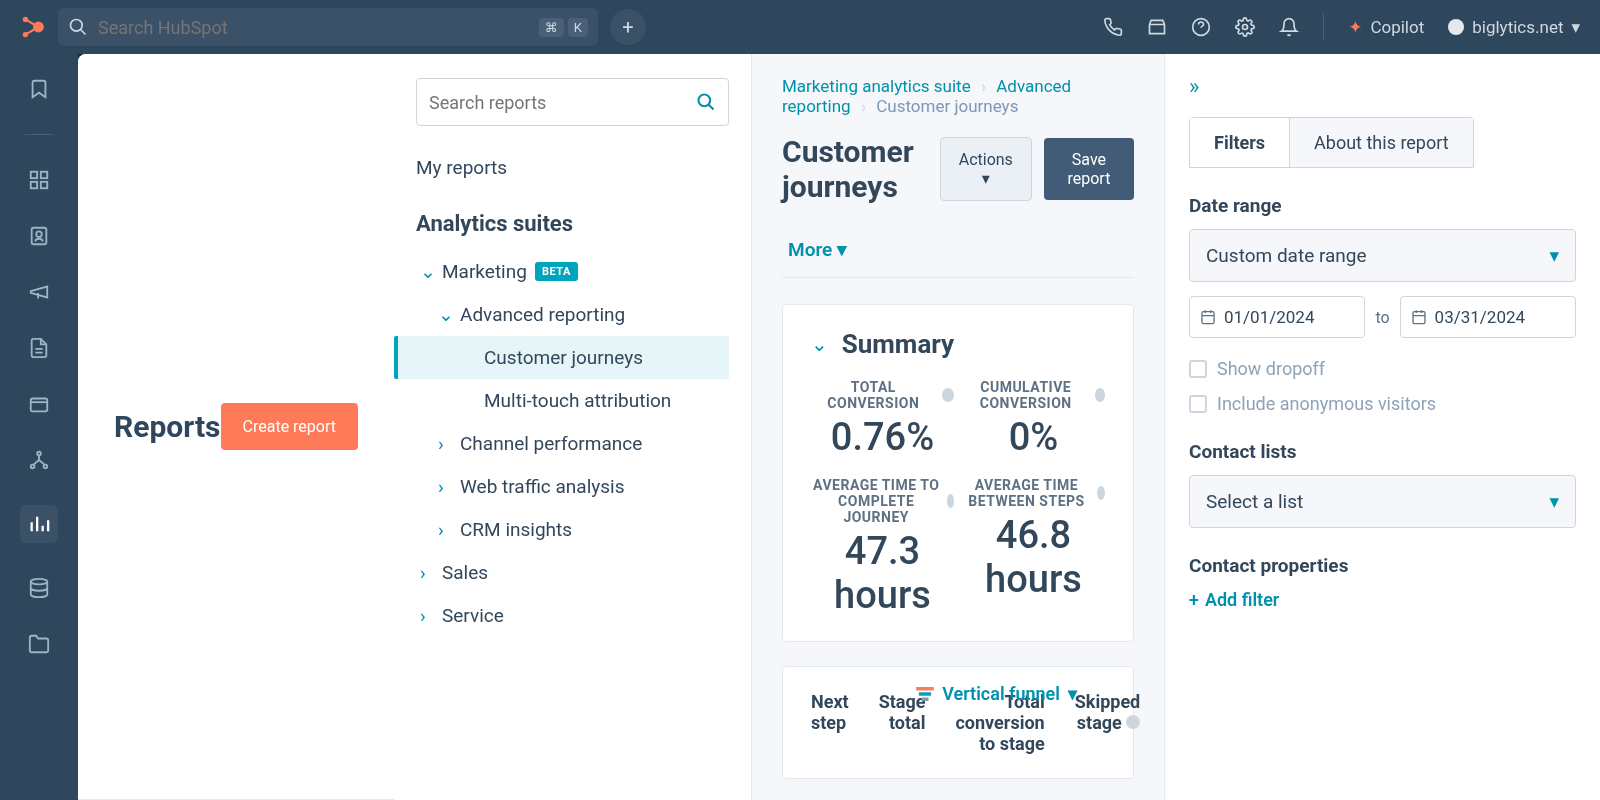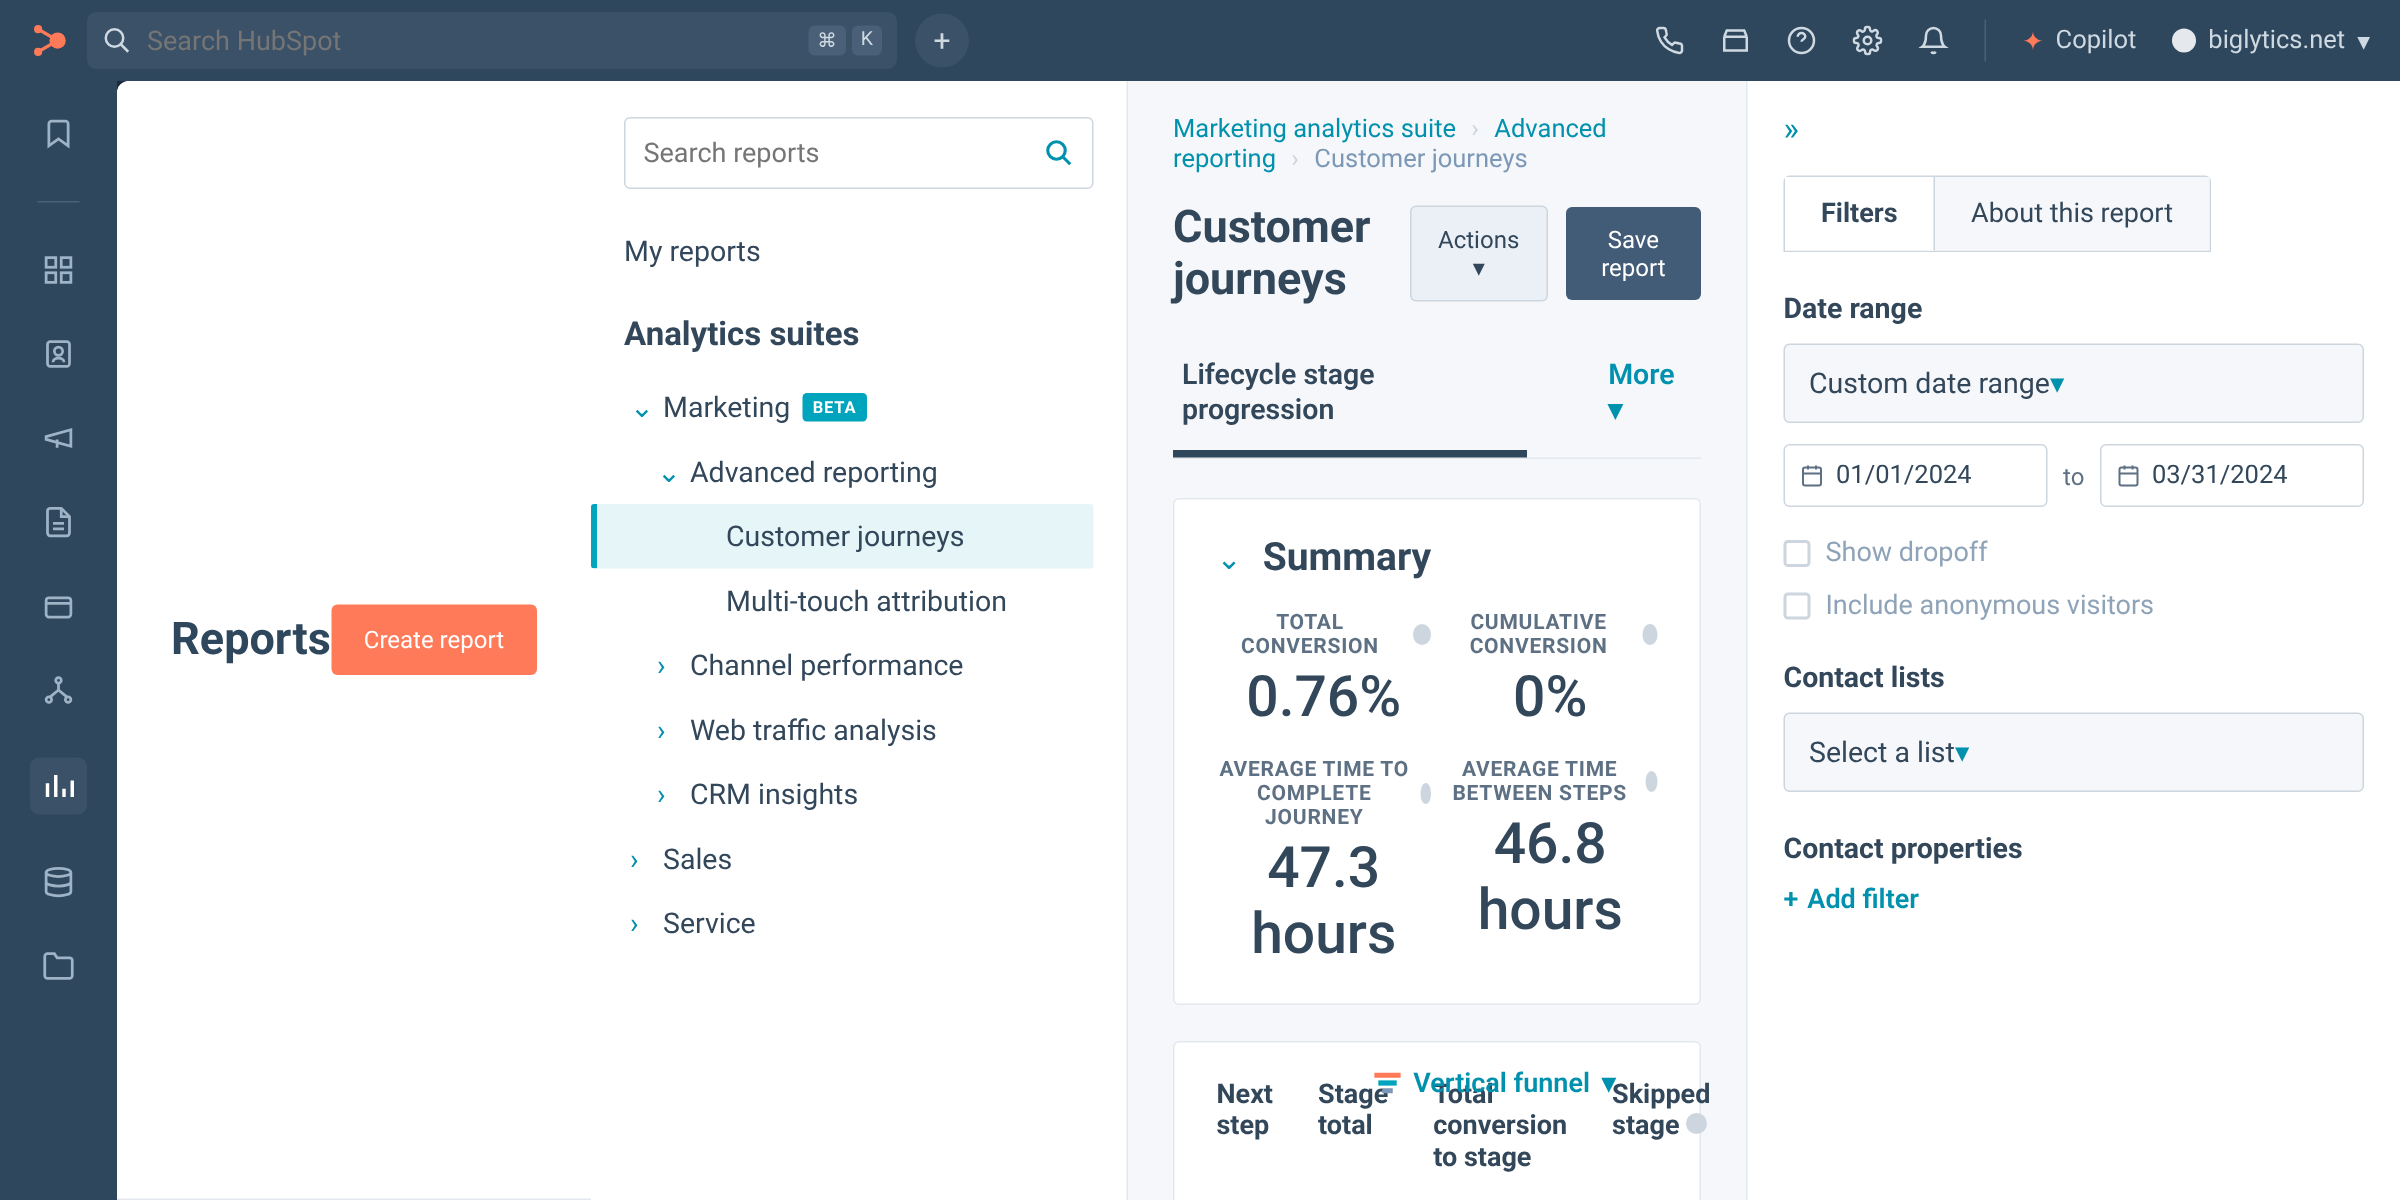--- a/index.html
+++ b/index.html
@@ -61,33 +61,33 @@
 .card { background: #fff; border: 1px solid #e3e8ee; border-radius: 4px; padding: 24px 28px; margin-bottom: 24px; }
 .summary-head { display: flex; align-items: center; gap: 14px; margin-bottom: 20px; }
 .summary-head .chev2 { color: #0091ae; font-size: 20px; }
 .summary-head h3 { font-size: 26px; font-weight: 700; color: #33475b; }
 .metrics { display: grid; grid-template-columns: 1fr 1fr; gap: 18px 8px; text-align: center; }
 .metric-label { font-size: 14px; font-weight: 700; letter-spacing: 0.5px; color: #5e7083; display: flex; align-items: center; justify-content: center; gap: 6px; }
 .metric-value { font-size: 38px; font-weight: 500; color: #33475b; margin-top: 4px; }
 .info { width: 14px; height: 14px; border-radius: 50%; background: #cdd6df; display: inline-block; }
 
 .funnel-top { display: flex; align-items: flex-start; gap: 30px; }
-.fcol { font-size: 18px; font-weight: 700; color: #33475b; text-align: left; }
+.fcol { font-size: 18px; font-weight: 700; color: #33475b; text-align: right; }
 .funnel-selector { margin-left: auto; display: flex; align-items: center; gap: 8px; color: #0091ae; font-size: 18px; font-weight: 600; cursor: pointer; }
 .funnel-icon { width: 18px; height: 14px; }
 
 .rightpanel { width: 436px; background: #fff; border-left: 1px solid #e3e8ee; padding: 20px 24px; overflow: auto; }
 .collapse { color: #0091ae; font-size: 22px; margin-bottom: 18px; cursor: pointer; }
 .rtabs { display: flex; border: 1px solid #cdd6df; border-radius: 4px 4px 0 0; margin-bottom: 26px; width: fit-content; }
 .rtab { padding: 14px 24px; font-size: 18px; color: #33475b; cursor: pointer; border-right: 1px solid #cdd6df; }
 .rtab:last-child { border-right: none; }
 .rtab.active { font-weight: 700; background: #fff; }
 .rtab:not(.active) { background: #f5f7fa; }
 .flabel { font-size: 19px; font-weight: 700; color: #33475b; margin-bottom: 12px; }
-.select { width: 100%; border: 1px solid #cdd6df; border-radius: 4px; padding: 14px 16px; font-size: 19px; color: #33475b; background: #f5f7fa; display: flex; align-items: center; justify-content: flex-start; cursor: pointer; margin-bottom: 14px; }
+.select { width: 100%; border: 1px solid #cdd6df; border-radius: 4px; padding: 14px 16px; font-size: 19px; color: #33475b; background: #f5f7fa; display: flex; align-items: center; justify-content: space-between; cursor: pointer; margin-bottom: 14px; }
 .daterow { display: flex; align-items: center; gap: 10px; margin-bottom: 20px; }
 .dateinput { flex: 1; border: 1px solid #cdd6df; border-radius: 4px; padding: 10px 10px; font-size: 17px; color: #33475b; display: flex; align-items: center; gap: 8px; }
 .to { color: #5e7083; font-size: 16px; }
 .checkrow { display: flex; align-items: center; gap: 10px; color: #8fa3b8; font-size: 18px; margin-bottom: 14px; cursor: pointer; }
 .checkbox { width: 18px; height: 18px; border: 2px solid #cdd6df; border-radius: 3px; }
 .addfilter { color: #0091ae; font-size: 18px; font-weight: 600; cursor: pointer; display: flex; align-items: center; gap: 6px; margin-top: 8px; }
 .section-gap { margin-top: 26px; }
 </style>
 </head>
 <body>
@@ -250,21 +250,20 @@
           <a>Advanced reporting</a>
           <span class="sep">›</span>
           <span>Customer journeys</span>
         </div>
         <div class="titlebar">
           <h2>Customer journeys</h2>
           <button class="actions-btn"><span>Actions</span> ▾</button>
           <button class="save-btn">Save report</button>
         </div>
         <div class="tabs">
-          <div class="tab active">Lifecycle stage progression</div>
           <div class="tab more"><span>More</span> ▾</div>
         </div>
 
         <div class="card">
           <div class="summary-head">
             <span class="chev2">⌄</span>
             <h3>Summary</h3>
           </div>
           <div class="metrics">
             <div>

